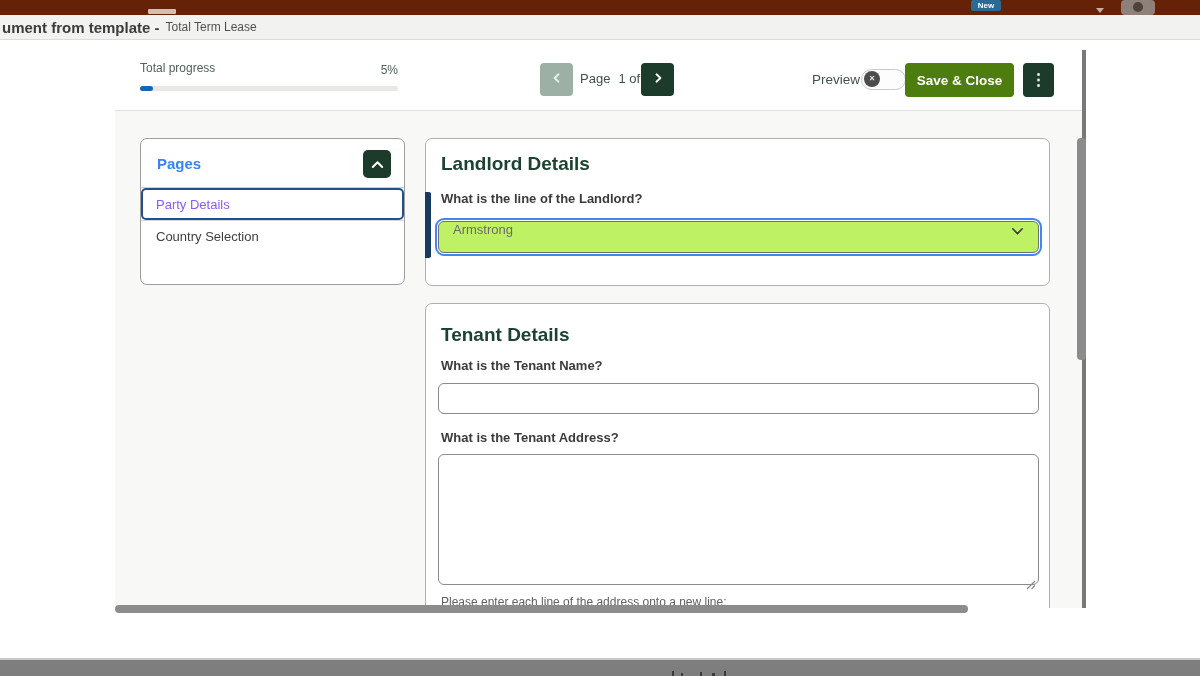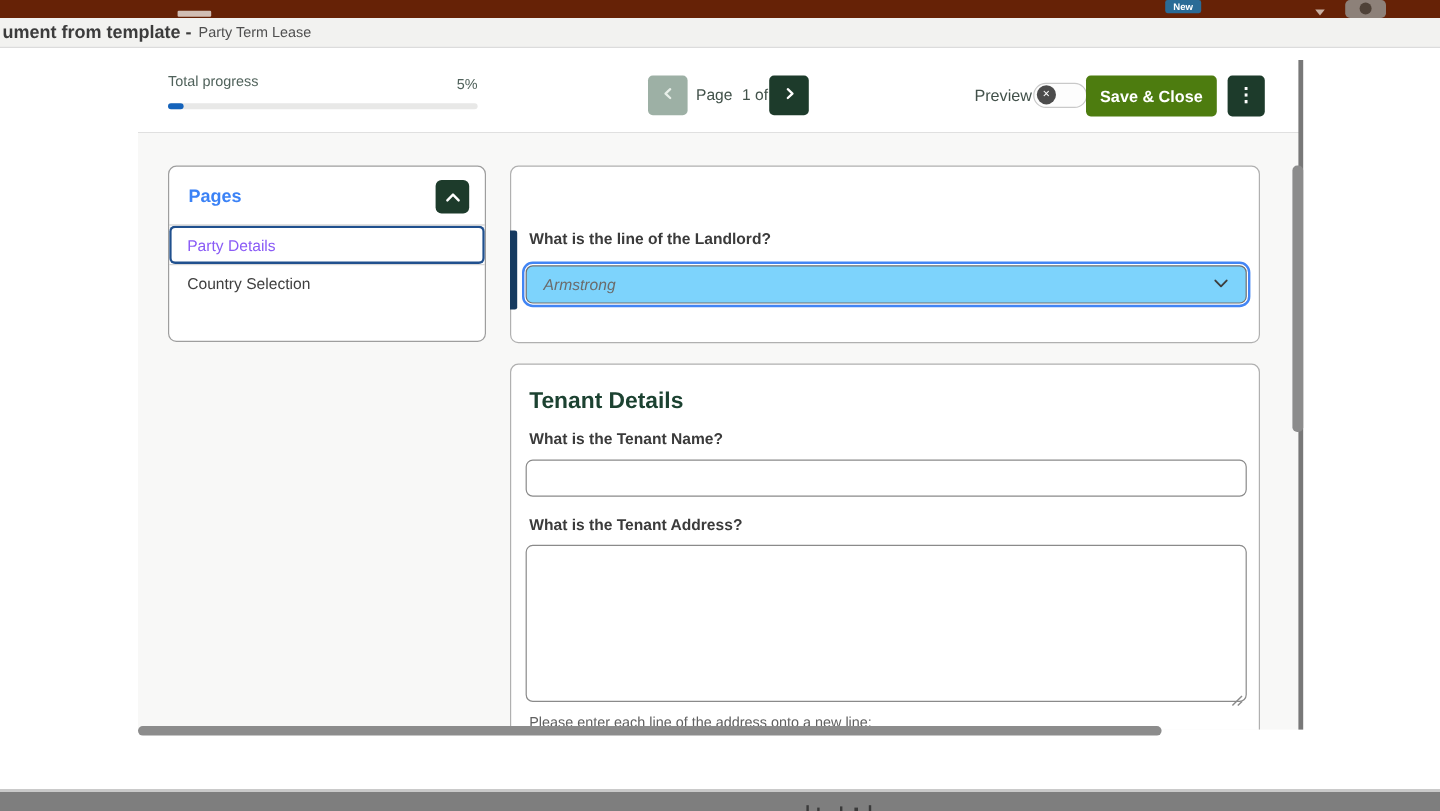--- a/index.html
+++ b/index.html
@@ -64,23 +64,23 @@
   .pages-item.active { box-shadow: inset 0 0 0 2px #20508e; border-radius:5px; color:#8b5cf6; border-top:none; }
 
   
   .q-card { position:absolute; left:310px; width:625px; background:#fff; border:1px solid #b0b0b0; border-radius:7px; }
   .landlord-card { top:27px; height:148px; }
   .tenant-card { top:192px; height:332px; }
   .card-title { position:absolute; left:15px; font-size:19px; font-weight:bold; color:#1c4231; }
   .q-label { position:absolute; left:15px; font-size:13px; font-weight:bold; color:#3b3b3b; }
   .accent-bar { position:absolute; left:-1px; top:53px; width:6px; height:66px; background:#163a60; border-radius:0 2px 2px 0; }
 
-  .select-box { position:absolute; left:12px; top:82px; width:601px; height:32px; background:#7dd3fc;
+  .select-box { position:absolute; left:12px; top:82px; width:601px; height:32px; background:#bef264;
                 border:1px solid #707070; border-radius:6px; outline:2px solid #4285f4; outline-offset:1px;
-                display:flex; align-items:center; padding:0 14px; cursor:pointer;font-style:italic; }
+                display:flex; padding:0 14px; cursor:pointer; }
   .select-value { flex:1; font-size:13px; color:#6b6b6b; }
 
   .text-input { position:absolute; left:12px; width:601px; height:31px; border:1px solid #8a8a8a; border-radius:6px;
                 background:#fff; font-size:13px; padding:0 12px; font-family:"Liberation Sans", sans-serif; }
   .text-area { position:absolute; left:12px; width:601px; height:131px; border:1px solid #8a8a8a; border-radius:6px;
                background:#fff; font-size:13px; padding:8px 12px; resize:none; font-family:"Liberation Sans", sans-serif; }
   .resize-handle { position:absolute; left:599px; top:272px; width:11px; height:11px; }
   .hint-text { position:absolute; left:15px; top:291px; font-size:12px; color:#606060; }
 
   
@@ -101,21 +101,21 @@
     <div class="logo-dash"></div>
     <div class="new-badge">New</div>
     <div class="caret-dash"></div>
     <div class="avatar">
         <div class="head"></div>
       </div>
   </div>
 
   <div class="titlebar">
     <span class="title-main">ument from template -</span>
-    <span class="title-sub">Party Term Lease</span>
+    <span class="title-sub">Total Term Lease</span>
   </div>
 
   <span class="progress-label">Total progress</span>
   <span class="progress-pct">5%</span>
   <div class="progress-track">
     <div class="progress-fill" style="width: 5%;"></div>
   </div>
 
   <button class="nav-btn prev-btn">
     <span>
@@ -153,20 +153,21 @@
                 <path d="M1.8 7 L6.5 2.2 L11.2 7" fill="none" stroke="#ffffff" stroke-width="2" stroke-linecap="round" stroke-linejoin="round"></path>
               </svg>
           </span>
         </button>
       </div>
       <div class="pages-item active">Party Details</div>
       <div class="pages-item">Country Selection</div>
     </div>
 
     <div class="q-card landlord-card">
+      <div class="card-title" style="top:14px;">Landlord Details</div>
       <div class="accent-bar"></div>
       <div class="q-label" style="top:52px;">What is the line of the Landlord?</div>
       <div class="select-box">
         <span class="select-value">Armstrong</span>
         <span>
           <svg width="13" height="9" viewBox="0 0 13 9">
               <path d="M1.8 1.8 L6.5 6.6 L11.2 1.8" fill="none" stroke="#3d3d3d" stroke-width="1.6" stroke-linecap="round" stroke-linejoin="round"></path>
             </svg>
         </span>
       </div>

